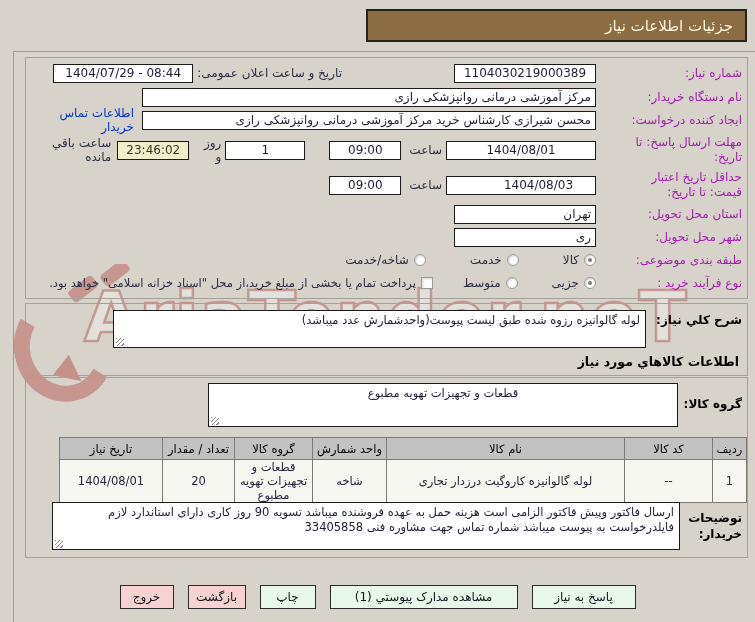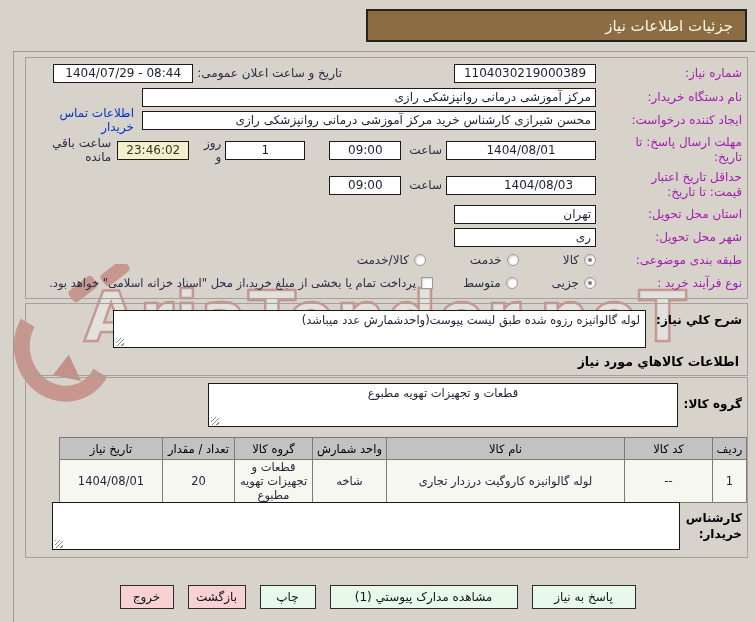--- a/index.html
+++ b/index.html
@@ -181,21 +181,21 @@
     <span class="opt" style="margin-left:44px;">
       <span class="radio on"></span>
       <span class="opt-lbl">کالا</span>
     </span>
     <span class="opt" style="margin-left:44px;">
       <span class="radio"></span>
       <span class="opt-lbl">خدمت</span>
     </span>
     <span class="opt">
       <span class="radio"></span>
-      <span class="opt-lbl">کالا/خدمت</span>
+      <span class="opt-lbl">شاخه/خدمت</span>
     </span>
   </div>
 
   <div class="row" style="top:215px;">
     <span class="lbl">نوع فرآیند خرید :</span>
     <span class="opt" style="margin-left:34px;">
       <span class="radio on"></span>
       <span class="opt-lbl">جزیی</span>
     </span>
     <span class="opt" style="margin-left:30px;">
@@ -259,22 +259,23 @@
           <td>شاخه</td>
           <td>قطعات و تجهیزات تهویه مطبوع</td>
           <td class="ltr">20</td>
           <td class="ltr">1404/08/01</td>
         </tr>
       </tbody>
     </table>
   </div>
 
   <div class="row" style="top:124px;height:50px;align-items:flex-start;">
-    <span class="b-lbl" style="width:62px;flex:none;padding-top:8px;line-height:16px;">کارشناس خریدار:</span>
+    <span class="b-lbl" style="width:62px;flex:none;padding-top:8px;line-height:16px;">توضیحات خریدار:</span>
     <div class="tarea" style="width:628px;height:48px;text-align:right;">
+      <span>ارسال فاکتور وپیش فاکتور الزامی است هزینه حمل به عهده فروشنده میباشد تسویه 90 روز کاری دارای استاندارد لازم فایلدرخواست به پیوست میباشد شماره تماس جهت مشاوره فنی 33405858</span>
       <span class="rg"></span>
     </div>
   </div>
 </div>
 
 <div class="btn-bar">
   <div class="btn" style="width:104px;">پاسخ به نیاز</div>
   <div class="btn" style="width:188px;">مشاهده مدارک پیوستي (1)</div>
   <div class="btn" style="width:56px;">چاپ</div>
   <div class="btn pink" style="width:58px;">بازگشت</div>

